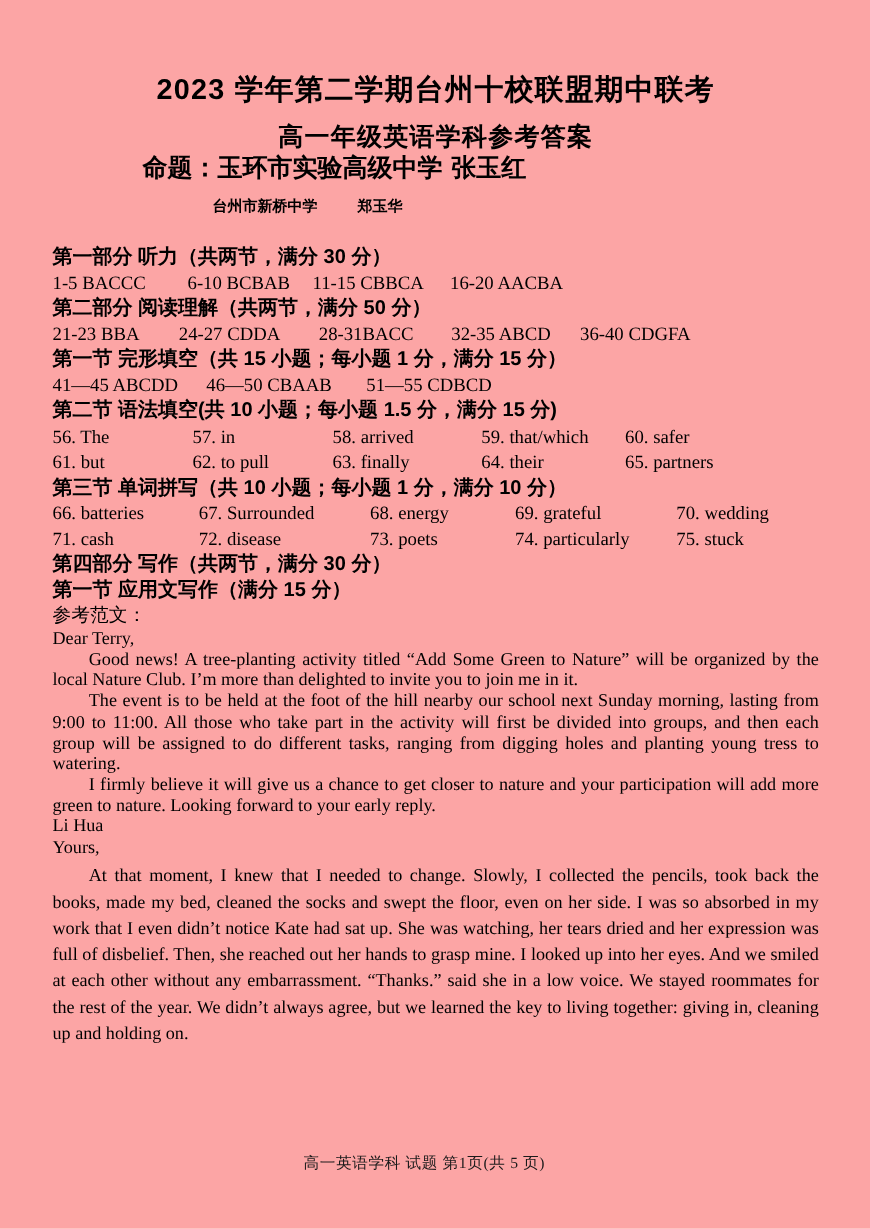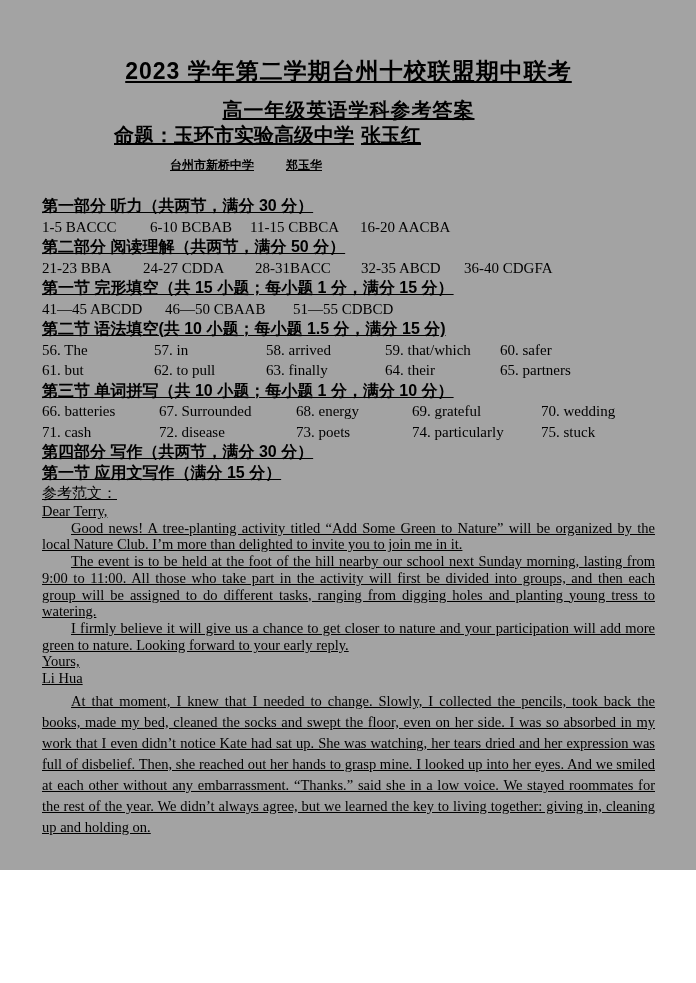--- a/index.html
+++ b/index.html
@@ -4,26 +4,25 @@
 <style>
   html, body { margin: 0; padding: 0; }
   body {
     width: 696px; height: 983px;
     background: #ffffff;
     color: #000000;
     font-family: "Liberation Serif", serif;
   }
   .page {
     position: relative;
-    width: 696px; height: 870px;
-    background: #a3a3a3;
+    width: 696px; height: 983px;
+    background: #fca5a5;
     box-sizing: border-box;
     padding: 56px 41px 0 42px;
     overflow: hidden;
-    text-decoration: underline;
   }
   .doc-title {
     margin: 0;
     text-align: center;
     font-family: "Liberation Sans", sans-serif;
     font-weight: bold;
     font-size: 23px;
     line-height: 30px;
     letter-spacing: 1px;
   }
@@ -170,21 +169,21 @@
     <div class="sec-heading">第一节 应用文写作（满分 15 分）</div>
   </div>
 
   <div class="model-label">参考范文：</div>
 
   <div class="letter">
     <p class="no-indent">Dear Terry,</p>
     <p>Good news! A tree-planting activity titled “Add Some Green to Nature” will be organized by the local Nature Club. I’m more than delighted to invite you to join me in it.</p>
     <p>The event is to be held at the foot of the hill nearby our school next Sunday morning, lasting from 9:00 to 11:00. All those who take part in the activity will first be divided into groups, and then each group will be assigned to do different tasks, ranging from digging holes and planting young tress to watering.</p>
     <p>I firmly believe it will give us a chance to get closer to nature and your participation will add more green to nature. Looking forward to your early reply.</p>
+    <p class="no-indent">Li Hua</p>
     <p class="no-indent">Yours,</p>
-    <p class="no-indent">Li Hua</p>
   </div>
 
 
   <p class="continuation">At that moment, I knew that I needed to change. Slowly, I collected the pencils, took back the books, made my bed, cleaned the socks and swept the floor, even on her side. I was so absorbed in my work that I even didn’t notice Kate had sat up. She was watching, her tears dried and her expression was full of disbelief. Then, she reached out her hands to grasp mine. I looked up into her eyes. And we smiled at each other without any embarrassment. “Thanks.” said she in a low voice. We stayed roommates for the rest of the year. We didn’t always agree, but we learned the key to living together: giving in, cleaning up and holding on.</p>
 
   <div class="page-footer">高一英语学科 试题 第1页(共 5 页)</div>
 </div>
 
 </body></html>

